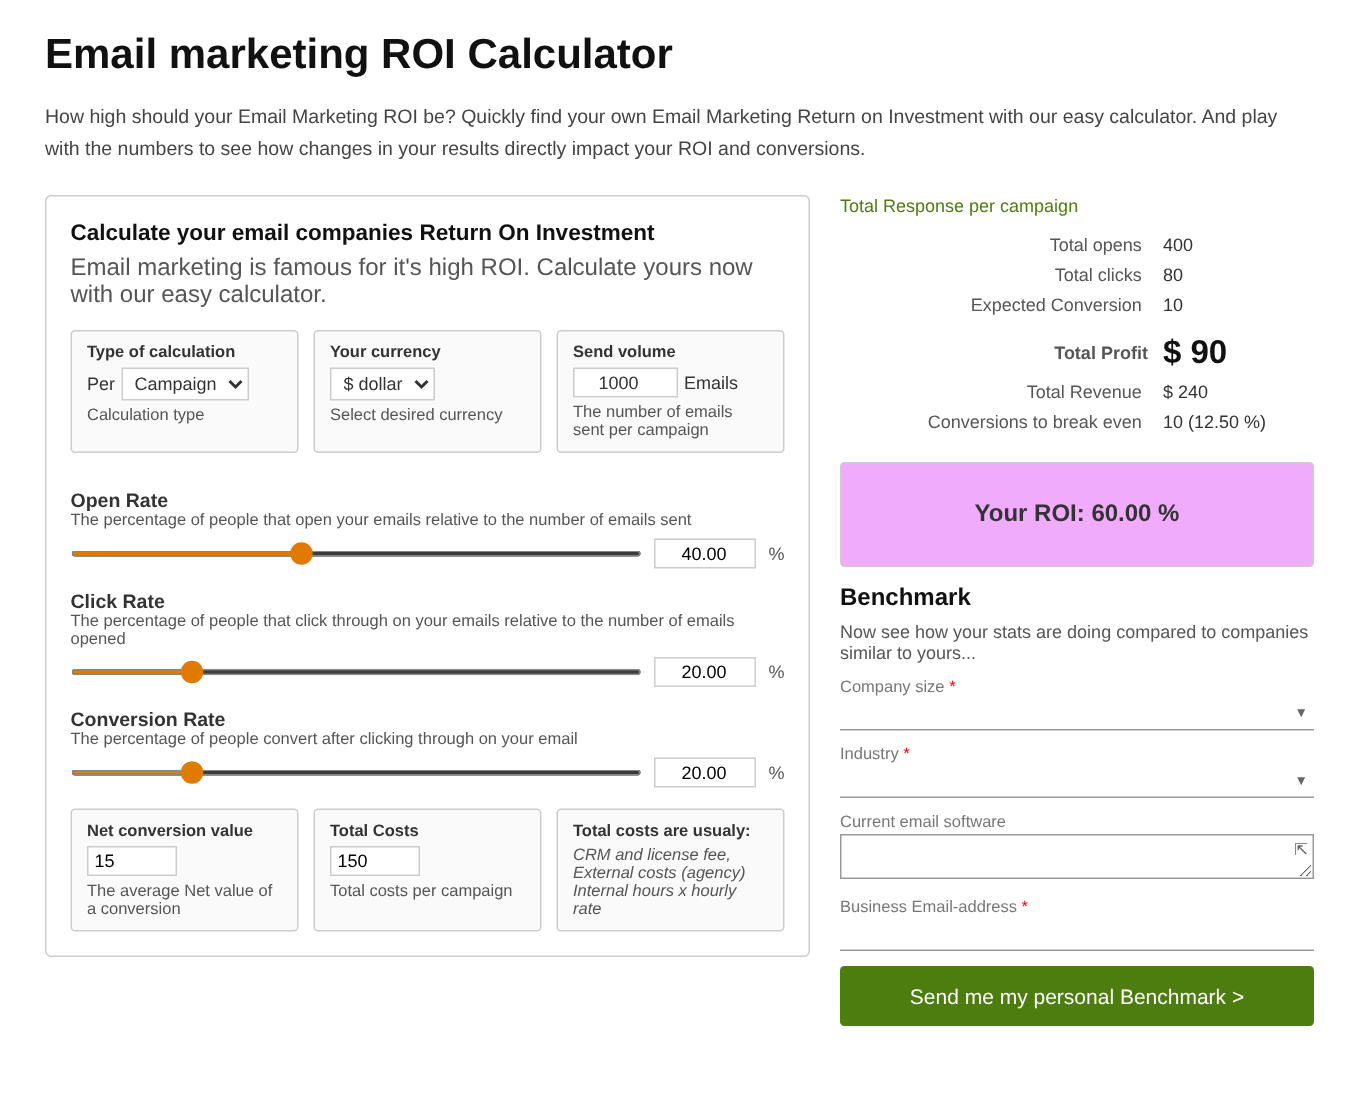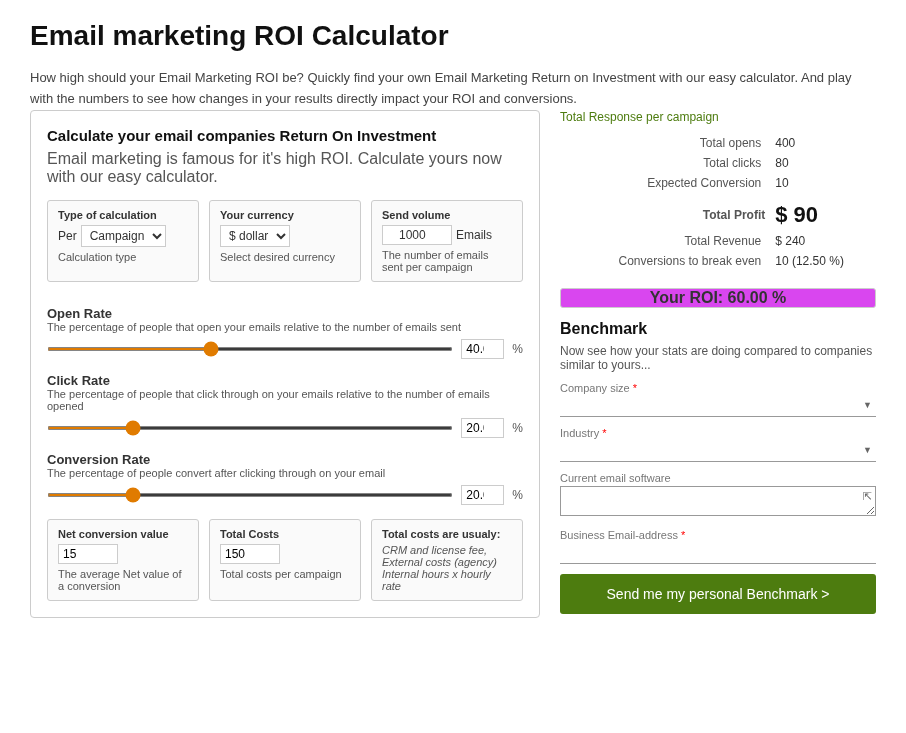--- a/index.html
+++ b/index.html
@@ -14,20 +14,21 @@
     h1 {
       font-size: 28px;
       font-weight: bold;
       margin-bottom: 16px;
       color: #111;
     }
     .intro {
       font-size: 13px;
       color: #444;
       line-height: 1.6;
+      margin-bottom: 20px;
     }
     .main-layout {
       display: flex;
       gap: 20px;
       align-items: flex-start;
     }
     
     .left-panel {
       border: 1px solid #ccc;
       border-radius: 4px;
@@ -107,21 +108,21 @@
       display: flex;
       align-items: center;
       gap: 8px;
     }
     .slider-row input[type="range"] {
       flex: 1;
       accent-color: #e07b00;
       height: 4px;
     }
     .slider-row input[type="number"] {
-      width: 43px;
+      width: 68px;
       font-size: 12px;
       border: 1px solid #ccc;
       padding: 2px 4px;
       text-align: right;
     }
     .slider-row .pct {
       font-size: 12px;
       color: #555;
     }
     
@@ -202,26 +203,26 @@
     }
     .total-profit-value {
       font-size: 22px;
       font-weight: bold;
       color: #111;
     }
     .roi-box {
       border: 1px solid #ccc;
       border-radius: 3px;
       text-align: center;
-      padding: 0;
+      padding: 25px;
       font-size: 16px;
       font-weight: bold;
       color: #333;
       margin: 12px 0;
-      background: #d946ef;
+      background: #f0abfc;
     }
     
     .benchmark h3 {
       font-size: 16px;
       font-weight: bold;
       color: #111;
       margin-bottom: 6px;
     }
     .benchmark .bench-desc {
       font-size: 12px;

